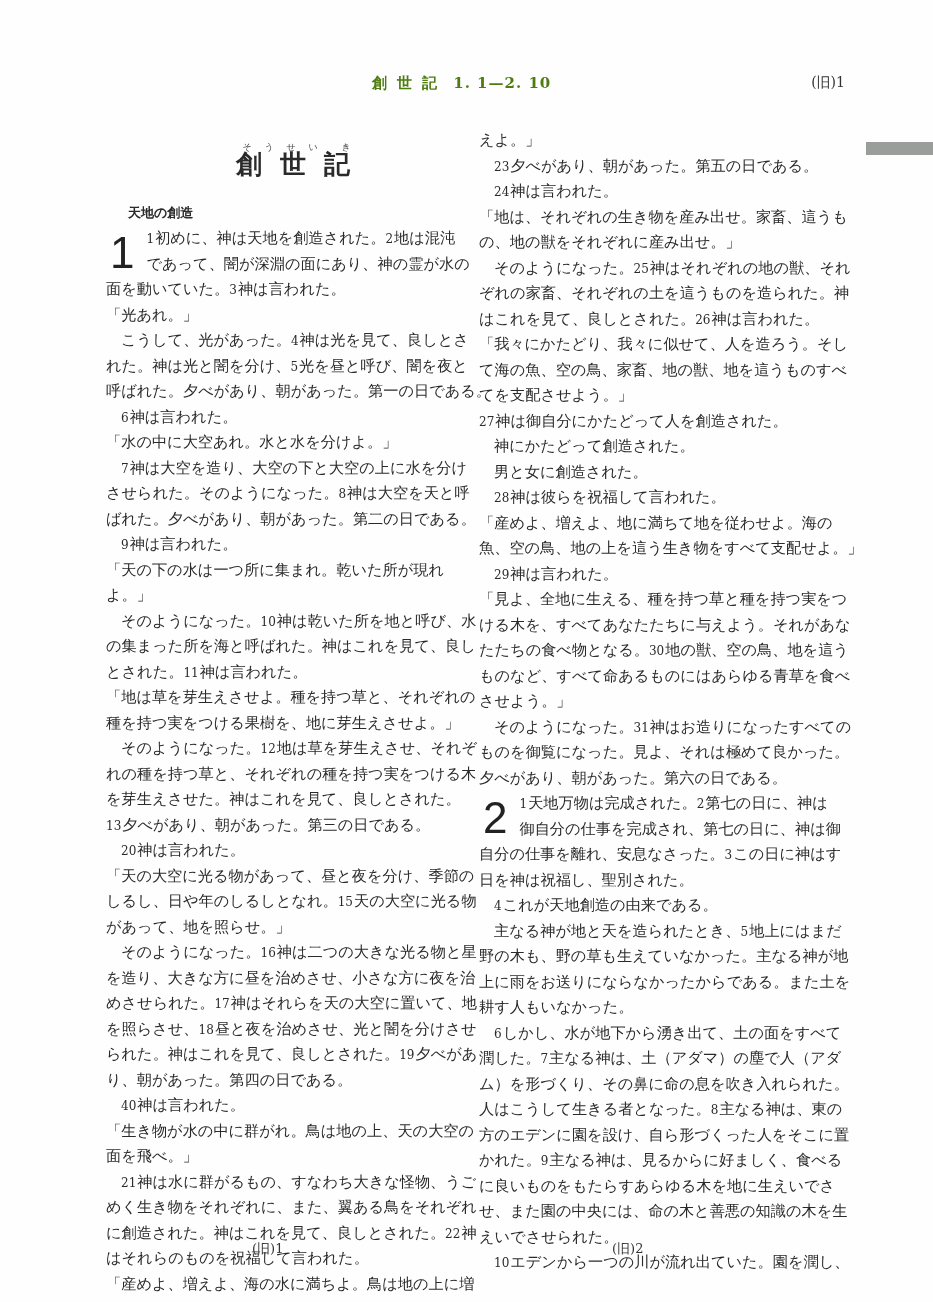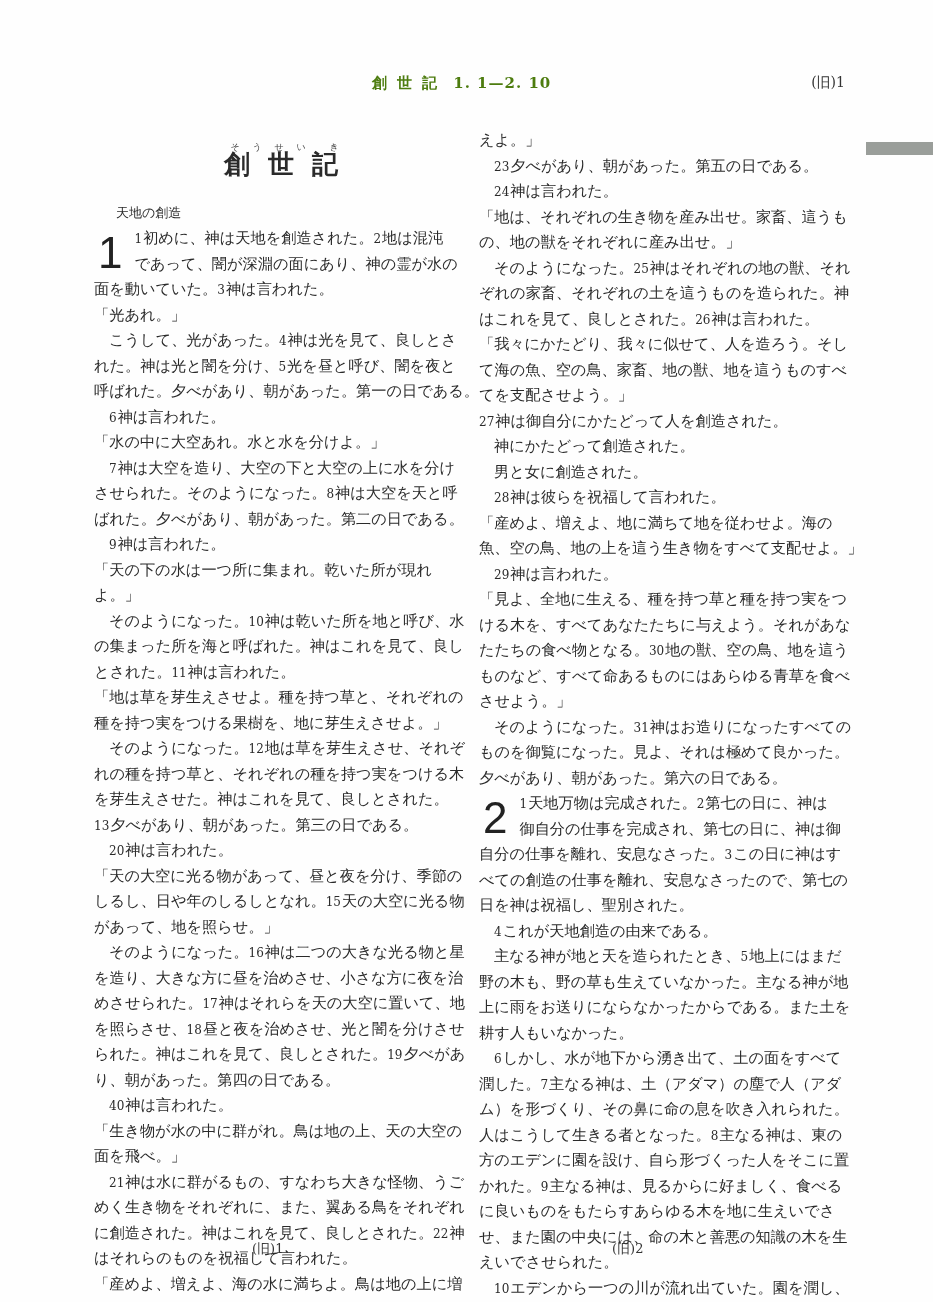--- a/index.html
+++ b/index.html
@@ -5,26 +5,26 @@
   html, body { margin: 0; padding: 0; background: #ffffff; }
   body { width: 933px; height: 1302px; position: relative; overflow: hidden;
          font-family: "DejaVu Serif", "Liberation Serif", serif; color: #2a2a2a; }
   .page { position: absolute; inset: 0; background: #fefefe; }
   .running-head { position: absolute; top: 74px; left: 372px; font-size: 15px; font-weight: bold;
                   letter-spacing: 1px; color: #4d7c0f; }
   .running-head .ttl { letter-spacing: 10px; }
   .running-page { position: absolute; top: 74px; right: 88px; font-size: 14px; color: #333; }
   .thumb-tab { position: absolute; top: 142px; left: 866px; width: 67px; height: 13px; background: #9a9e9a; }
   .col { position: absolute; top: 128px; width: 386px; font-size: 15.2px; line-height: 25.5px; }
-  .col.left { left: 94px; }
+  .col.left { left: 106px; }
   .col.right { left: 479px; }
   .book-title { text-align: center; font-size: 26px; font-weight: bold; letter-spacing: 18px;
                 margin: 14px 0 16px 6px; line-height: 40px; }
   .book-title ruby rt { font-size: 9px; letter-spacing: 0; font-weight: normal; }
-  .section-head { font-size: 13px; font-weight: normal; margin-left: 22px; line-height: 26px; }
+  .section-head { font-size: 13px; font-weight: bold; margin-left: 22px; line-height: 26px; }
   .line { white-space: nowrap; display: block; height: 25.5px; }
   .indent { padding-left: 15px; }
   .indent2 { padding-left: 30px; }
   ruby rt { font-size: 7px; color: #444; line-height: 1; }
   .vn { font-size: 12px; margin-right: 1px; }
   .chapter-num { float: left; font-family: "Liberation Sans", sans-serif; font-size: 44px;
                  line-height: 46px; margin: 4px 12px 0 4px; color: #222; }
   .footer-num { position: absolute; top: 1240px; font-size: 13px; color: #333; }
   .footer-num.left { left: 252px; }
   .footer-num.right { left: 612px; }
@@ -123,21 +123,20 @@
       </div>
     <div>
       <span class="chapter-num">2</span>
       <div id="right-ch2">
           <span class="line "><span class="vn">1</span>天地万物は完成された。<span class="vn">2</span>第七の日に、神は</span>
           <span class="line ">御自分の仕事を完成され、第七の日に、神は御</span>
         </div>
     </div>
     <div id="right-after">
         <span class="line ">自分の仕事を離れ、安息なさった。<span class="vn">3</span>この日に神はす</span>
-        <span class="line ">べての創造の仕事を離れ、安息なさったので、第七の</span>
         <span class="line ">日を神は祝福し、聖別された。</span>
         <span class="line indent"><span class="vn">4</span>これが天地創造の由来である。</span>
         <span class="line indent">主なる神が地と天を造られたとき、<span class="vn">5</span>地上にはまだ</span>
         <span class="line ">野の木も、野の草も生えていなかった。主なる神が地</span>
         <span class="line ">上に雨をお送りにならなかったからである。また土を</span>
         <span class="line ">耕す人もいなかった。</span>
         <span class="line indent"><span class="vn">6</span>しかし、水が地下から湧き出て、土の面をすべて</span>
         <span class="line ">潤した。<span class="vn">7</span>主なる神は、土（アダマ）の塵で人（アダ</span>
         <span class="line ">ム）を形づくり、その鼻に命の息を吹き入れられた。</span>
         <span class="line ">人はこうして生きる者となった。<span class="vn">8</span>主なる神は、東の</span>

